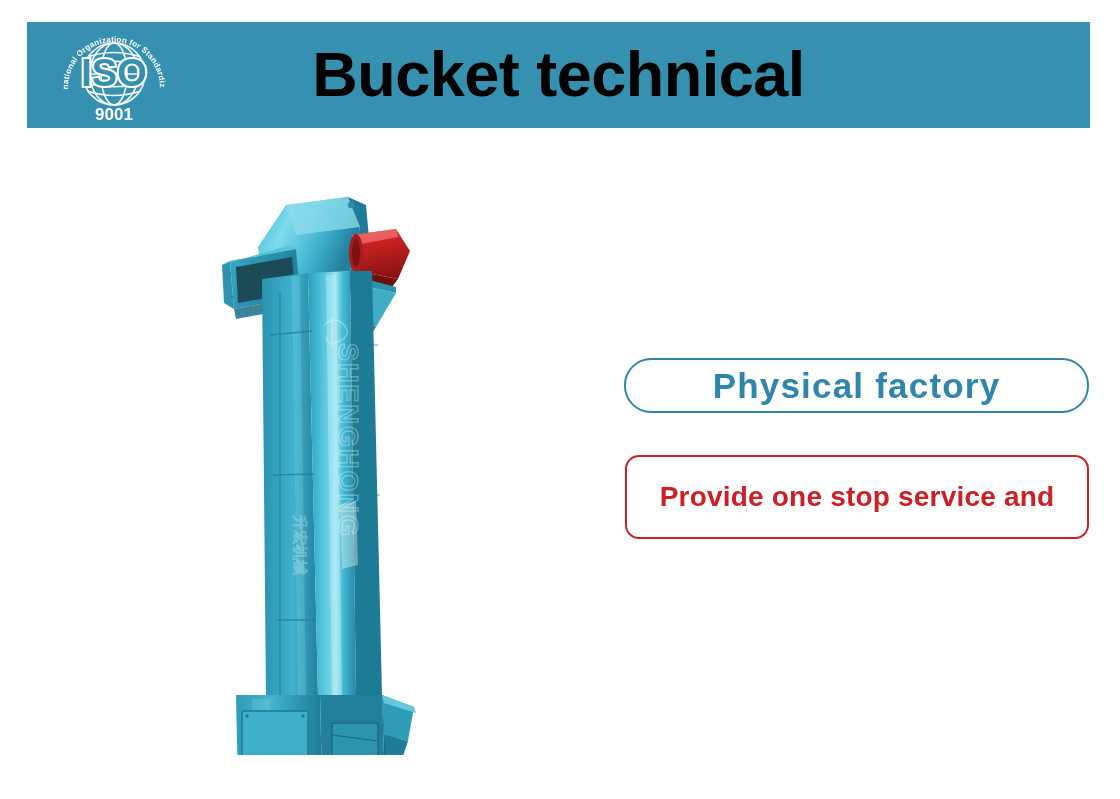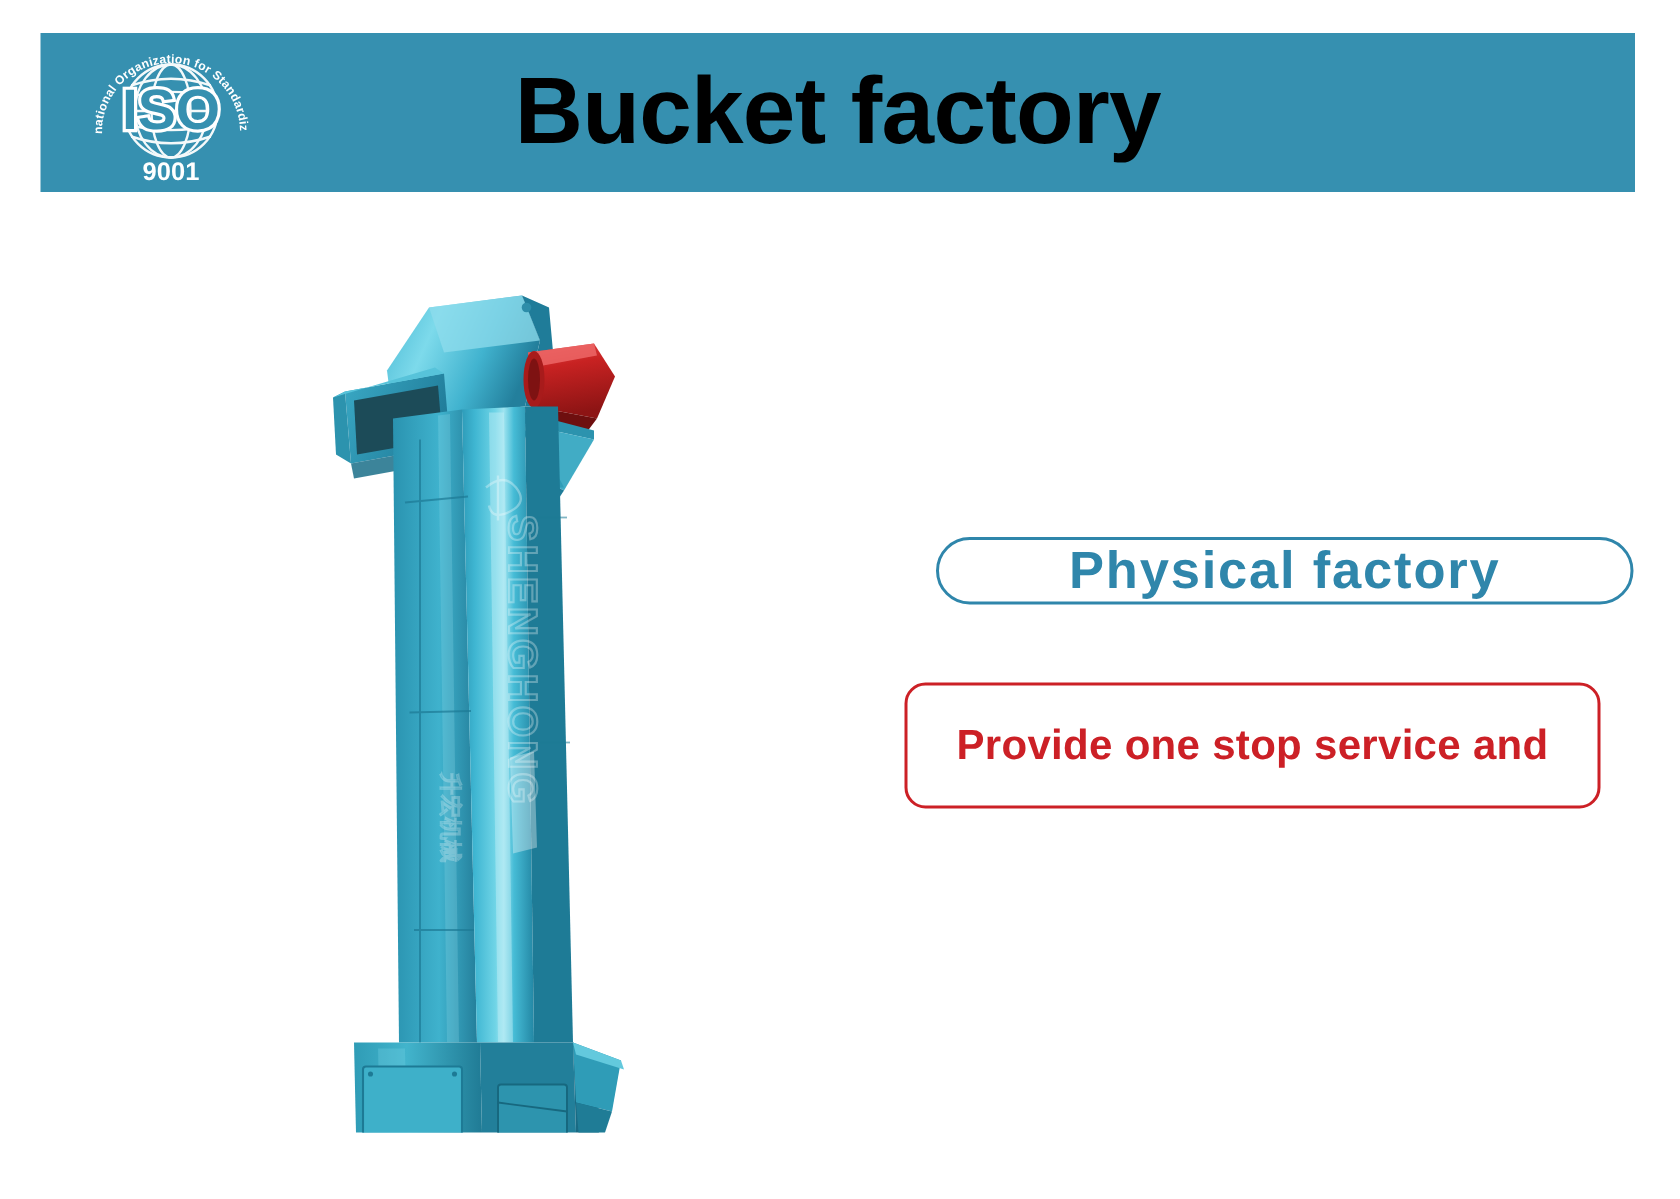--- a/index.html
+++ b/index.html
@@ -63,40 +63,40 @@
     height: 580px;
   }
   #machine-photo svg { display: block; }
 
   
   #physical-factory-box {
     position: absolute;
     left: 624px;
     top: 358px;
     width: 465px;
-    height: 45px;
+    height: 55px;
     box-sizing: border-box;
     border: 2.5px solid #2f86ab;
     border-radius: 27px;
     background: #ffffff;
     display: flex;
     align-items: center;
     justify-content: center;
   }
   #physical-factory-label {
     font-size: 35px;
     font-weight: bold;
     color: #2f86ab;
     letter-spacing: 1.2px;
     white-space: nowrap;
   }
 
   #service-box {
     position: absolute;
-    left: 603px;
+    left: 625px;
     top: 455px;
     width: 464px;
     height: 84px;
     box-sizing: border-box;
     border: 2.5px solid #cc2026;
     border-radius: 14px;
     background: #ffffff;
     display: flex;
     align-items: center;
     justify-content: center;
@@ -136,21 +136,21 @@
       <text font-family="Liberation Sans, sans-serif" font-size="8.1" font-weight="bold" fill="#ffffff" letter-spacing="0.15">
         <textPath href="#arcTop" startOffset="50%" text-anchor="middle">International Organization for Standardization</textPath>
       </text>
 
       <text x="64" y="60" text-anchor="middle" font-family="Liberation Sans, sans-serif" font-size="38" font-weight="bold" fill="#3690b0" stroke="#ffffff" stroke-width="4.2" paint-order="stroke">ISO</text>
 
       <text x="64" y="94" text-anchor="middle" font-family="Liberation Sans, sans-serif" font-size="17" font-weight="bold" fill="#ffffff">9001</text>
     </svg>
   </div>
 
-  <div id="page-title">Bucket factory</div>
+  <div id="page-title">Bucket technical</div>
 </div>
 
 <div id="machine-photo">
   <svg width="280" height="580" viewBox="0 0 280 580" aria-hidden="true">
     <defs>
       <linearGradient id="bodyGrad" x1="0" y1="0" x2="1" y2="0">
         <stop offset="0%" stop-color="#2e9cb9"></stop>
         <stop offset="18%" stop-color="#3fb6d2"></stop>
         <stop offset="46%" stop-color="#6fd4e6"></stop>
         <stop offset="58%" stop-color="#9ee4f0"></stop>

